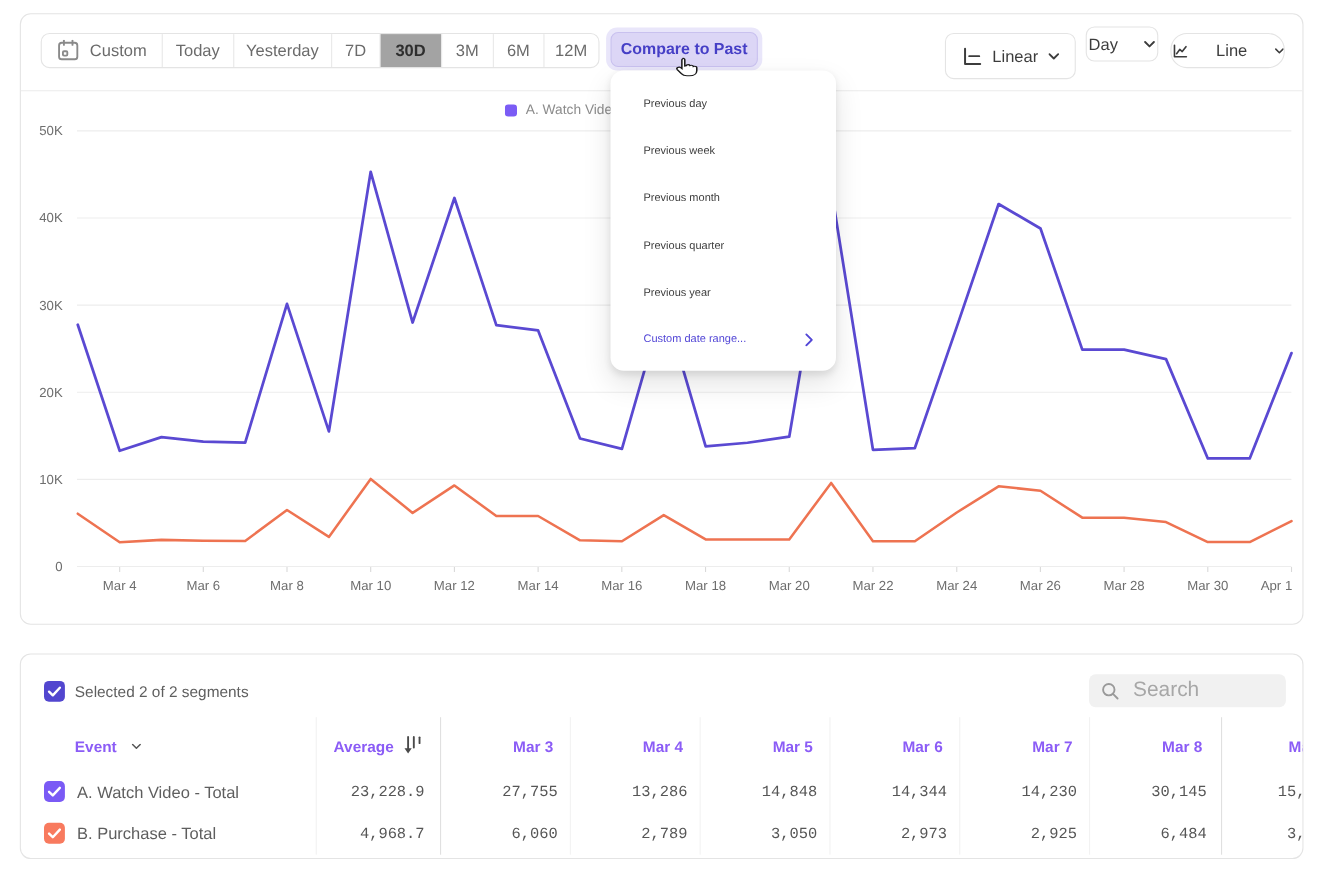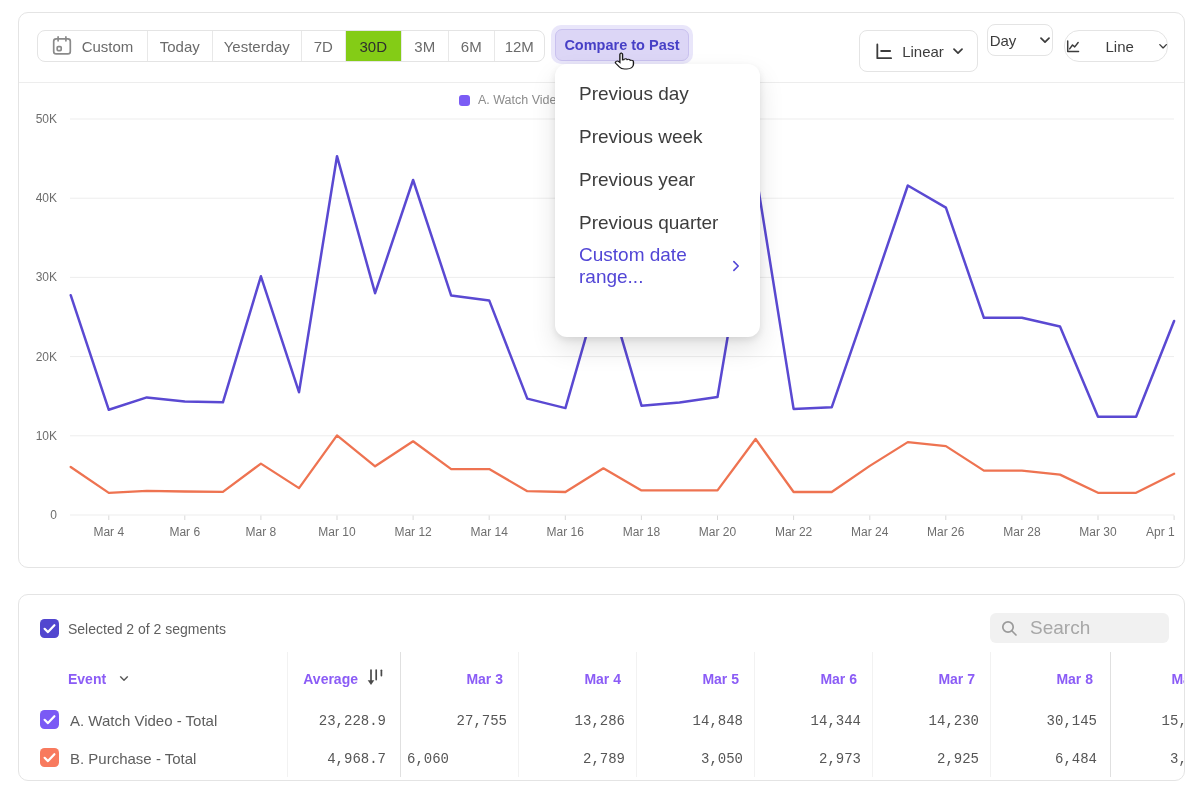--- a/index.html
+++ b/index.html
@@ -3,21 +3,21 @@
 <meta charset="utf-8">
 <style>
   html,body{margin:0;padding:0;background:#fff;}
   body{width:1200px;height:802px;position:relative;overflow:hidden;
        font-family:"Liberation Sans",sans-serif;-webkit-font-smoothing:antialiased;}
   .abs{position:absolute;}
   .card{position:absolute;background:#fff;border:1px solid #e4e4e4;border-radius:10px;box-sizing:border-box;}
   .btn{position:absolute;background:#fff;border:1px solid #e4e4e4;border-radius:8px;box-sizing:border-box;
        display:flex;align-items:center;justify-content:center;color:#3c3c3c;font-size:15px;}
   .seg{display:flex;align-items:center;justify-content:center;color:#6b6b6b;font-size:15px;height:100%;box-sizing:border-box;}
-  .menu-item{height:42.9px;display:flex;align-items:center;padding-left:12px;font-size:19px;color:#3d3d3d;margin-left:12px;}
+  .menu-item{height:42.9px;display:flex;align-items:center;padding-left:30px;font-size:10px;color:#3d3d3d;}
   .mono{font-family:"Liberation Mono",monospace;font-size:14px;color:#565656;}
   .hdr{font-weight:bold;font-size:14px;color:#8b5cf6;}
 </style>
 </head>
 <body>
 
 <div class="card" style="left:18px;top:12px;width:1167px;height:556px;"></div>
 <div class="card" style="left:18px;top:594px;width:1167px;height:187px;"></div>
 <div class="abs" style="left:19px;top:82px;width:1165px;height:1px;background:#ededed;"></div>
 
@@ -100,21 +100,21 @@
     </svg>
     <span>Custom</span>
     </div>
   <div style="width:1px;background:#e8e8e8;"></div>
   <div class="seg" style="width:63.5px;">Today</div>
   <div style="width:1px;background:#e8e8e8;"></div>
   <div class="seg" style="width:88.5px;">Yesterday</div>
   <div style="width:1px;background:#e8e8e8;"></div>
   <div class="seg" style="width:42.5px;">7D</div>
   <div style="width:1px;background:#e8e8e8;"></div>
-  <div class="seg" style="width:55.5px;background:#84cc16;color:#2e2e2e;font-weight:normal;">30D</div>
+  <div class="seg" style="width:55.5px;background:#a3a3a3;color:#2e2e2e;font-weight:bold;">30D</div>
   <div style="width:1px;background:#e8e8e8;"></div>
   <div class="seg" style="width:45.5px;">3M</div>
   <div style="width:1px;background:#e8e8e8;"></div>
   <div class="seg" style="width:45.5px;">6M</div>
   <div style="width:1px;background:#e8e8e8;"></div>
   <div class="seg" style="width:48.5px;">12M</div>
 </div>
 
 <div class="abs" style="left:551px;top:25px;width:142px;height:39px;border-radius:10px;background:#e9e6fa;"></div>
 <div class="abs" style="left:555px;top:29px;width:134px;height:32px;border-radius:7px;background:#dcd6f6;border:1px solid #c9c1ef;box-sizing:border-box;display:flex;align-items:center;justify-content:center;color:#463fc6;font-size:14.5px;font-weight:bold;">Compare to Past</div>
@@ -142,22 +142,23 @@
   </svg>
   <span>Line</span>
   <svg width="10" height="7" viewBox="0 0 10 7" fill="none" stroke="#3c3c3c" stroke-width="1.7" stroke-linecap="round" stroke-linejoin="round">
       <path d="M1 1.2 L5 5.2 L9 1.2"></path>
     </svg>
 </div>
 
 <div class="abs" style="left:555px;top:64px;width:205px;height:273px;background:#fff;border-radius:12px;box-shadow:0 3px 7px rgba(0,0,0,.09),0 12px 26px rgba(0,0,0,.11);padding-top:9px;box-sizing:border-box;z-index:5;">
   <div class="menu-item">Previous day</div>
   <div class="menu-item">Previous week</div>
+  <div class="menu-item">Previous month</div>
+  <div class="menu-item">Previous quarter</div>
   <div class="menu-item">Previous year</div>
-  <div class="menu-item">Previous quarter</div>
   <div class="menu-item" style="color:#5246d6;justify-content:space-between;padding-right:21px;">
     <span>Custom date range...</span>
     <svg width="7" height="12" viewBox="0 0 7 12" fill="none" stroke="#5246d6" stroke-width="1.8" stroke-linecap="round" stroke-linejoin="round">
         <path d="M1 1 L6 6 L1 11"></path>
       </svg>
   </div>
 </div>
 
 <svg class="abs" style="left:612px;top:52px;z-index:6;" width="25.5" height="20" viewBox="0 0 22 24" preserveAspectRatio="none">
   <path d="M7.3 1.2c1 0 1.8.8 1.8 1.8v6.6l1-.2c.1-.7.8-1.3 1.6-1.3.6 0 1.2.4 1.4 1 .3-.3.7-.4 1.1-.4.8 0 1.5.6 1.6 1.4.3-.2.6-.3 1-.3 1 0 1.7.8 1.7 1.8v3.1c0 3.3-2.3 5.6-5.7 5.6h-2c-1.9 0-3.4-.8-4.4-2.4l-3.2-4.4c-.5-.8-.3-1.8.4-2.3.7-.5 1.7-.4 2.3.3l.9 1V3c0-1 .8-1.8 1.8-1.8z" fill="#fff" stroke="#1a1a1a" stroke-width="1.2"></path>
@@ -220,21 +221,21 @@
 <div class="abs mono" style="left:879px;top:713px;width:100px;text-align:right;">14,230</div>
 <div class="abs mono" style="left:997px;top:713px;width:100px;text-align:right;">30,145</div>
 
 <div class="abs" style="left:40px;top:748px;width:19px;height:19px;border-radius:4.5px;background:#f87a5e;">
   <svg width="19" height="19" viewBox="0 0 19 19" fill="none" stroke="#fff" stroke-width="2.2" stroke-linecap="round" stroke-linejoin="round">
       <path d="M4.6 9.8 L8 13.1 L14.4 6.2"></path>
     </svg>
 </div>
 <div class="abs" style="left:70px;top:750px;font-size:15px;color:#5e5e5e;">B. Purchase - Total</div>
 <div class="abs mono" style="left:286px;top:751px;width:100px;text-align:right;">4,968.7</div>
-<div class="abs mono" style="left:407px;top:751px;width:100px;text-align:left;">6,060</div>
+<div class="abs mono" style="left:407px;top:751px;width:100px;text-align:right;">6,060</div>
 <div class="abs mono" style="left:525px;top:751px;width:100px;text-align:right;">2,789</div>
 <div class="abs mono" style="left:643px;top:751px;width:100px;text-align:right;">3,050</div>
 <div class="abs mono" style="left:761px;top:751px;width:100px;text-align:right;">2,973</div>
 <div class="abs mono" style="left:879px;top:751px;width:100px;text-align:right;">2,925</div>
 <div class="abs mono" style="left:997px;top:751px;width:100px;text-align:right;">6,484</div>
 
 <div class="abs" style="left:1111px;top:652px;width:73px;height:125px;overflow:hidden;">
   <div class="abs hdr" style="left:-3px;top:19px;width:100px;text-align:right;">Mar 9</div>
   <div class="abs mono" style="left:1px;top:61px;width:100px;text-align:right;">15,513</div>
   <div class="abs mono" style="left:1px;top:99px;width:100px;text-align:right;">3,424</div>

